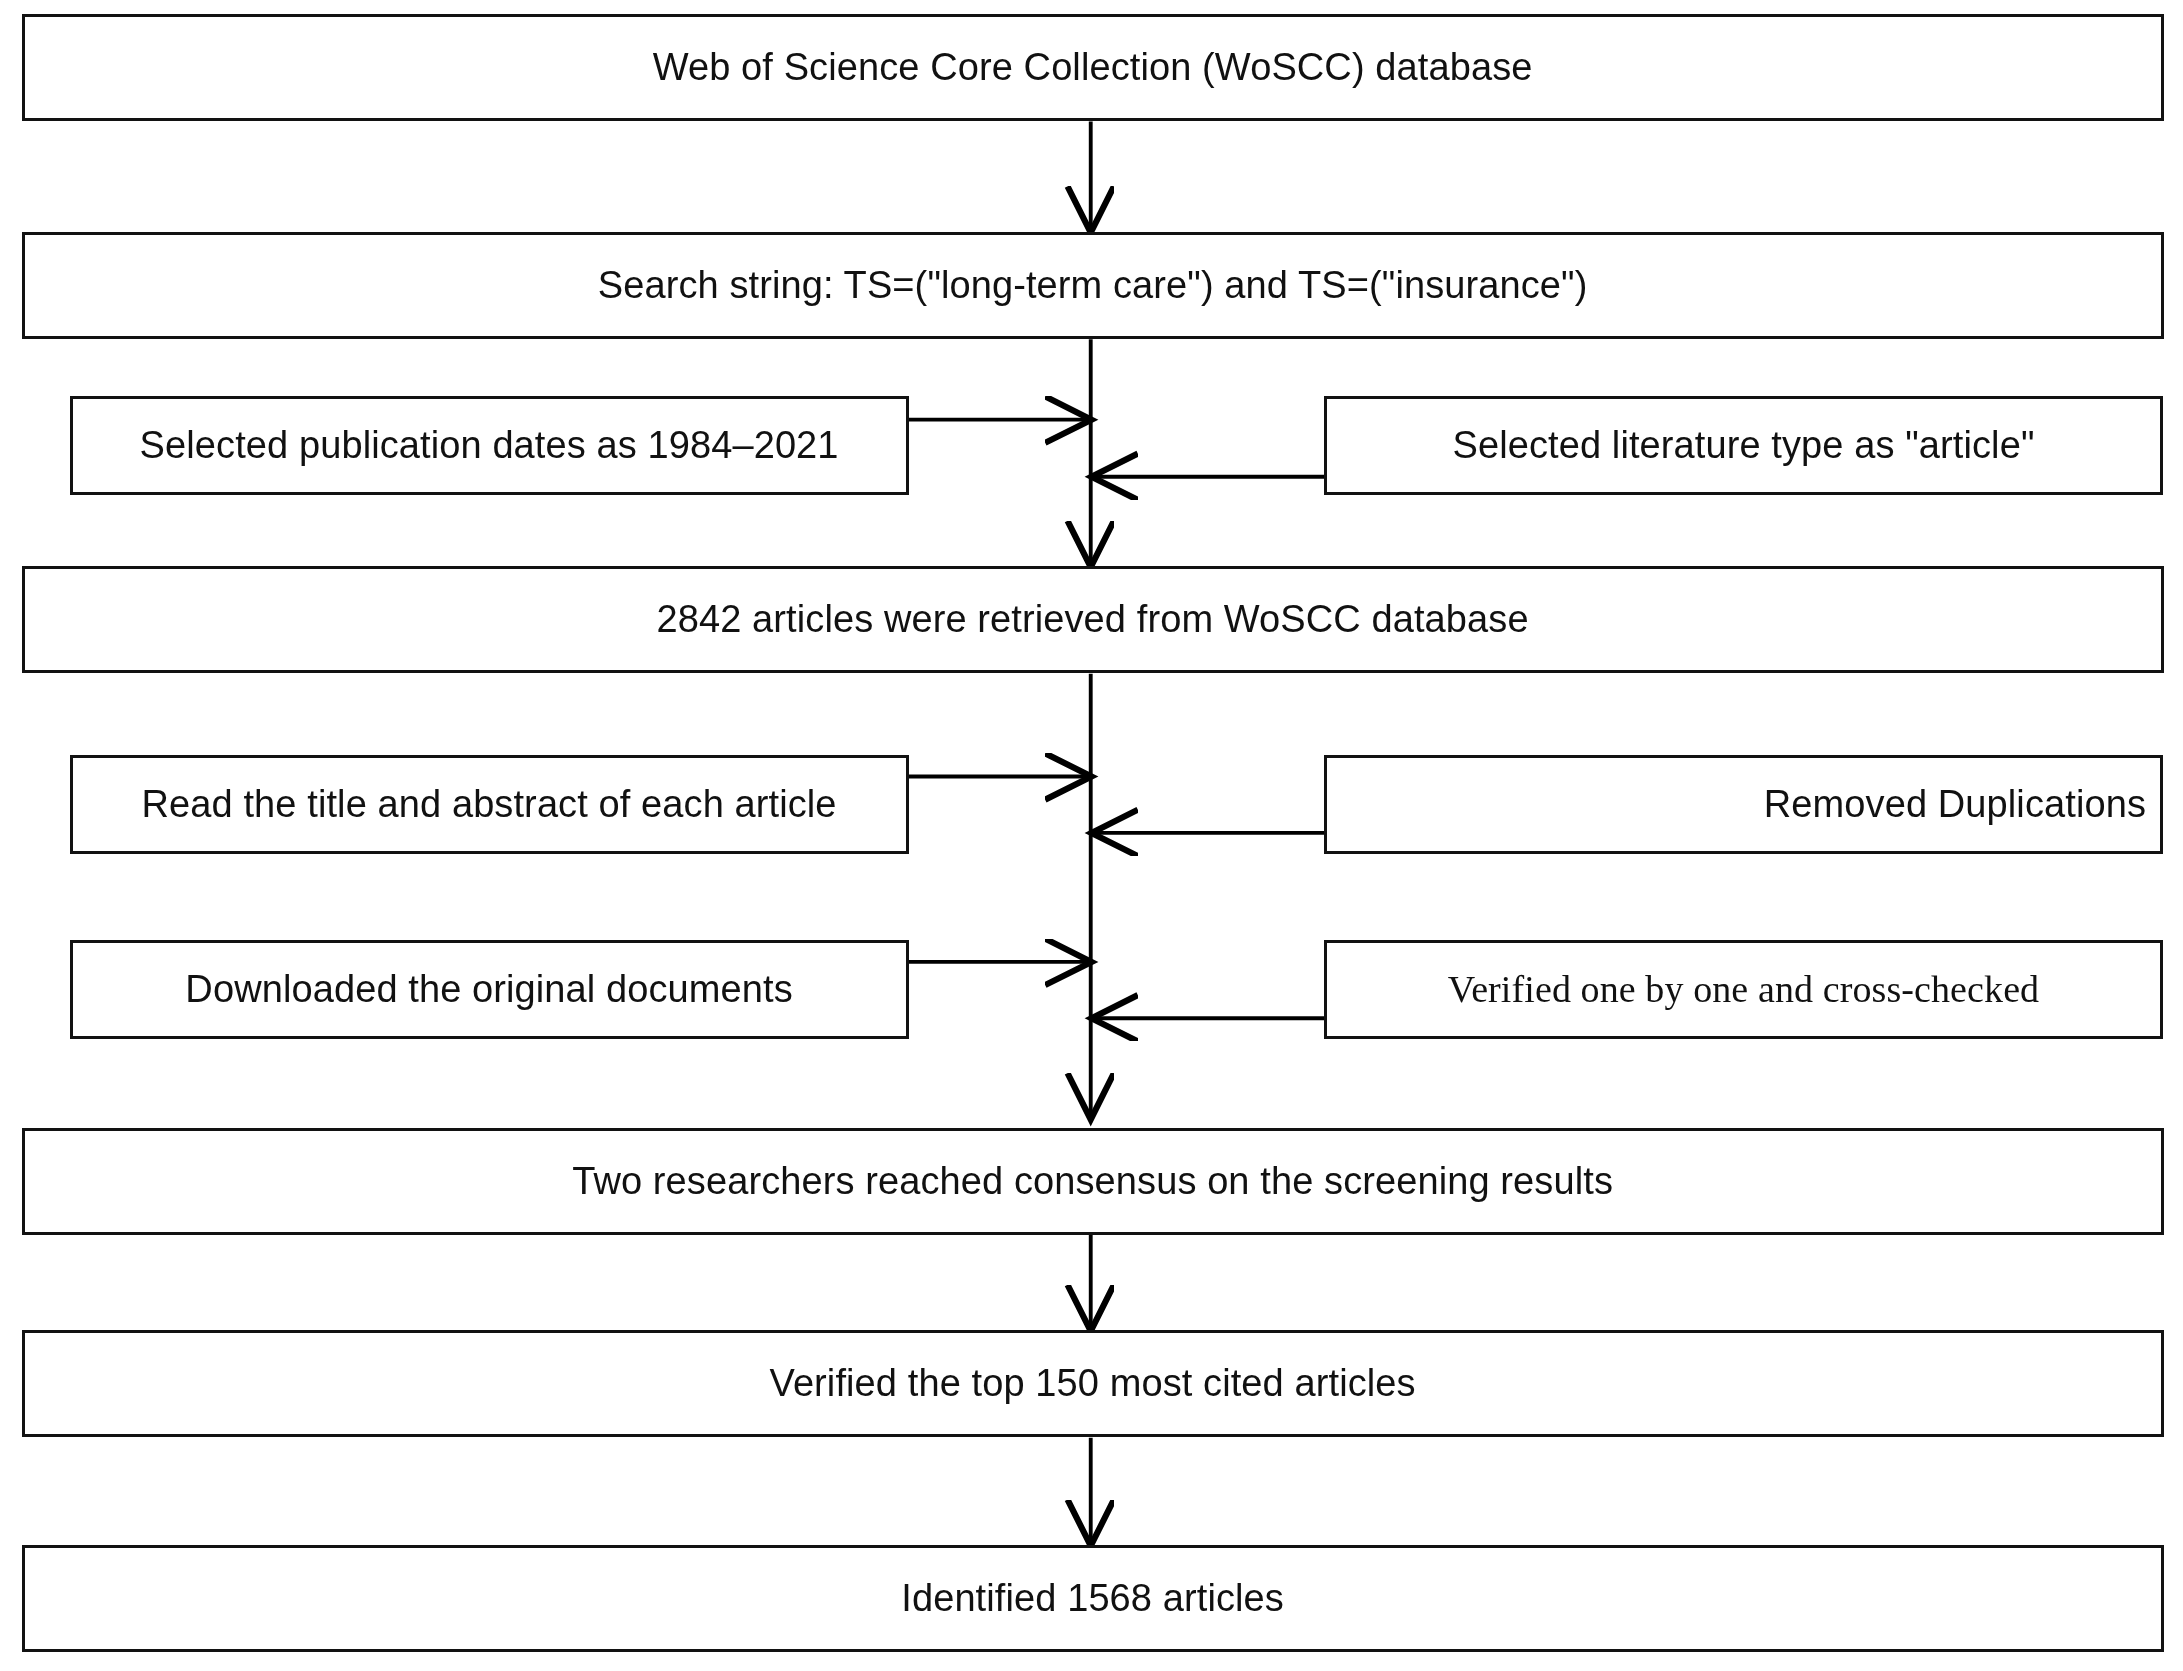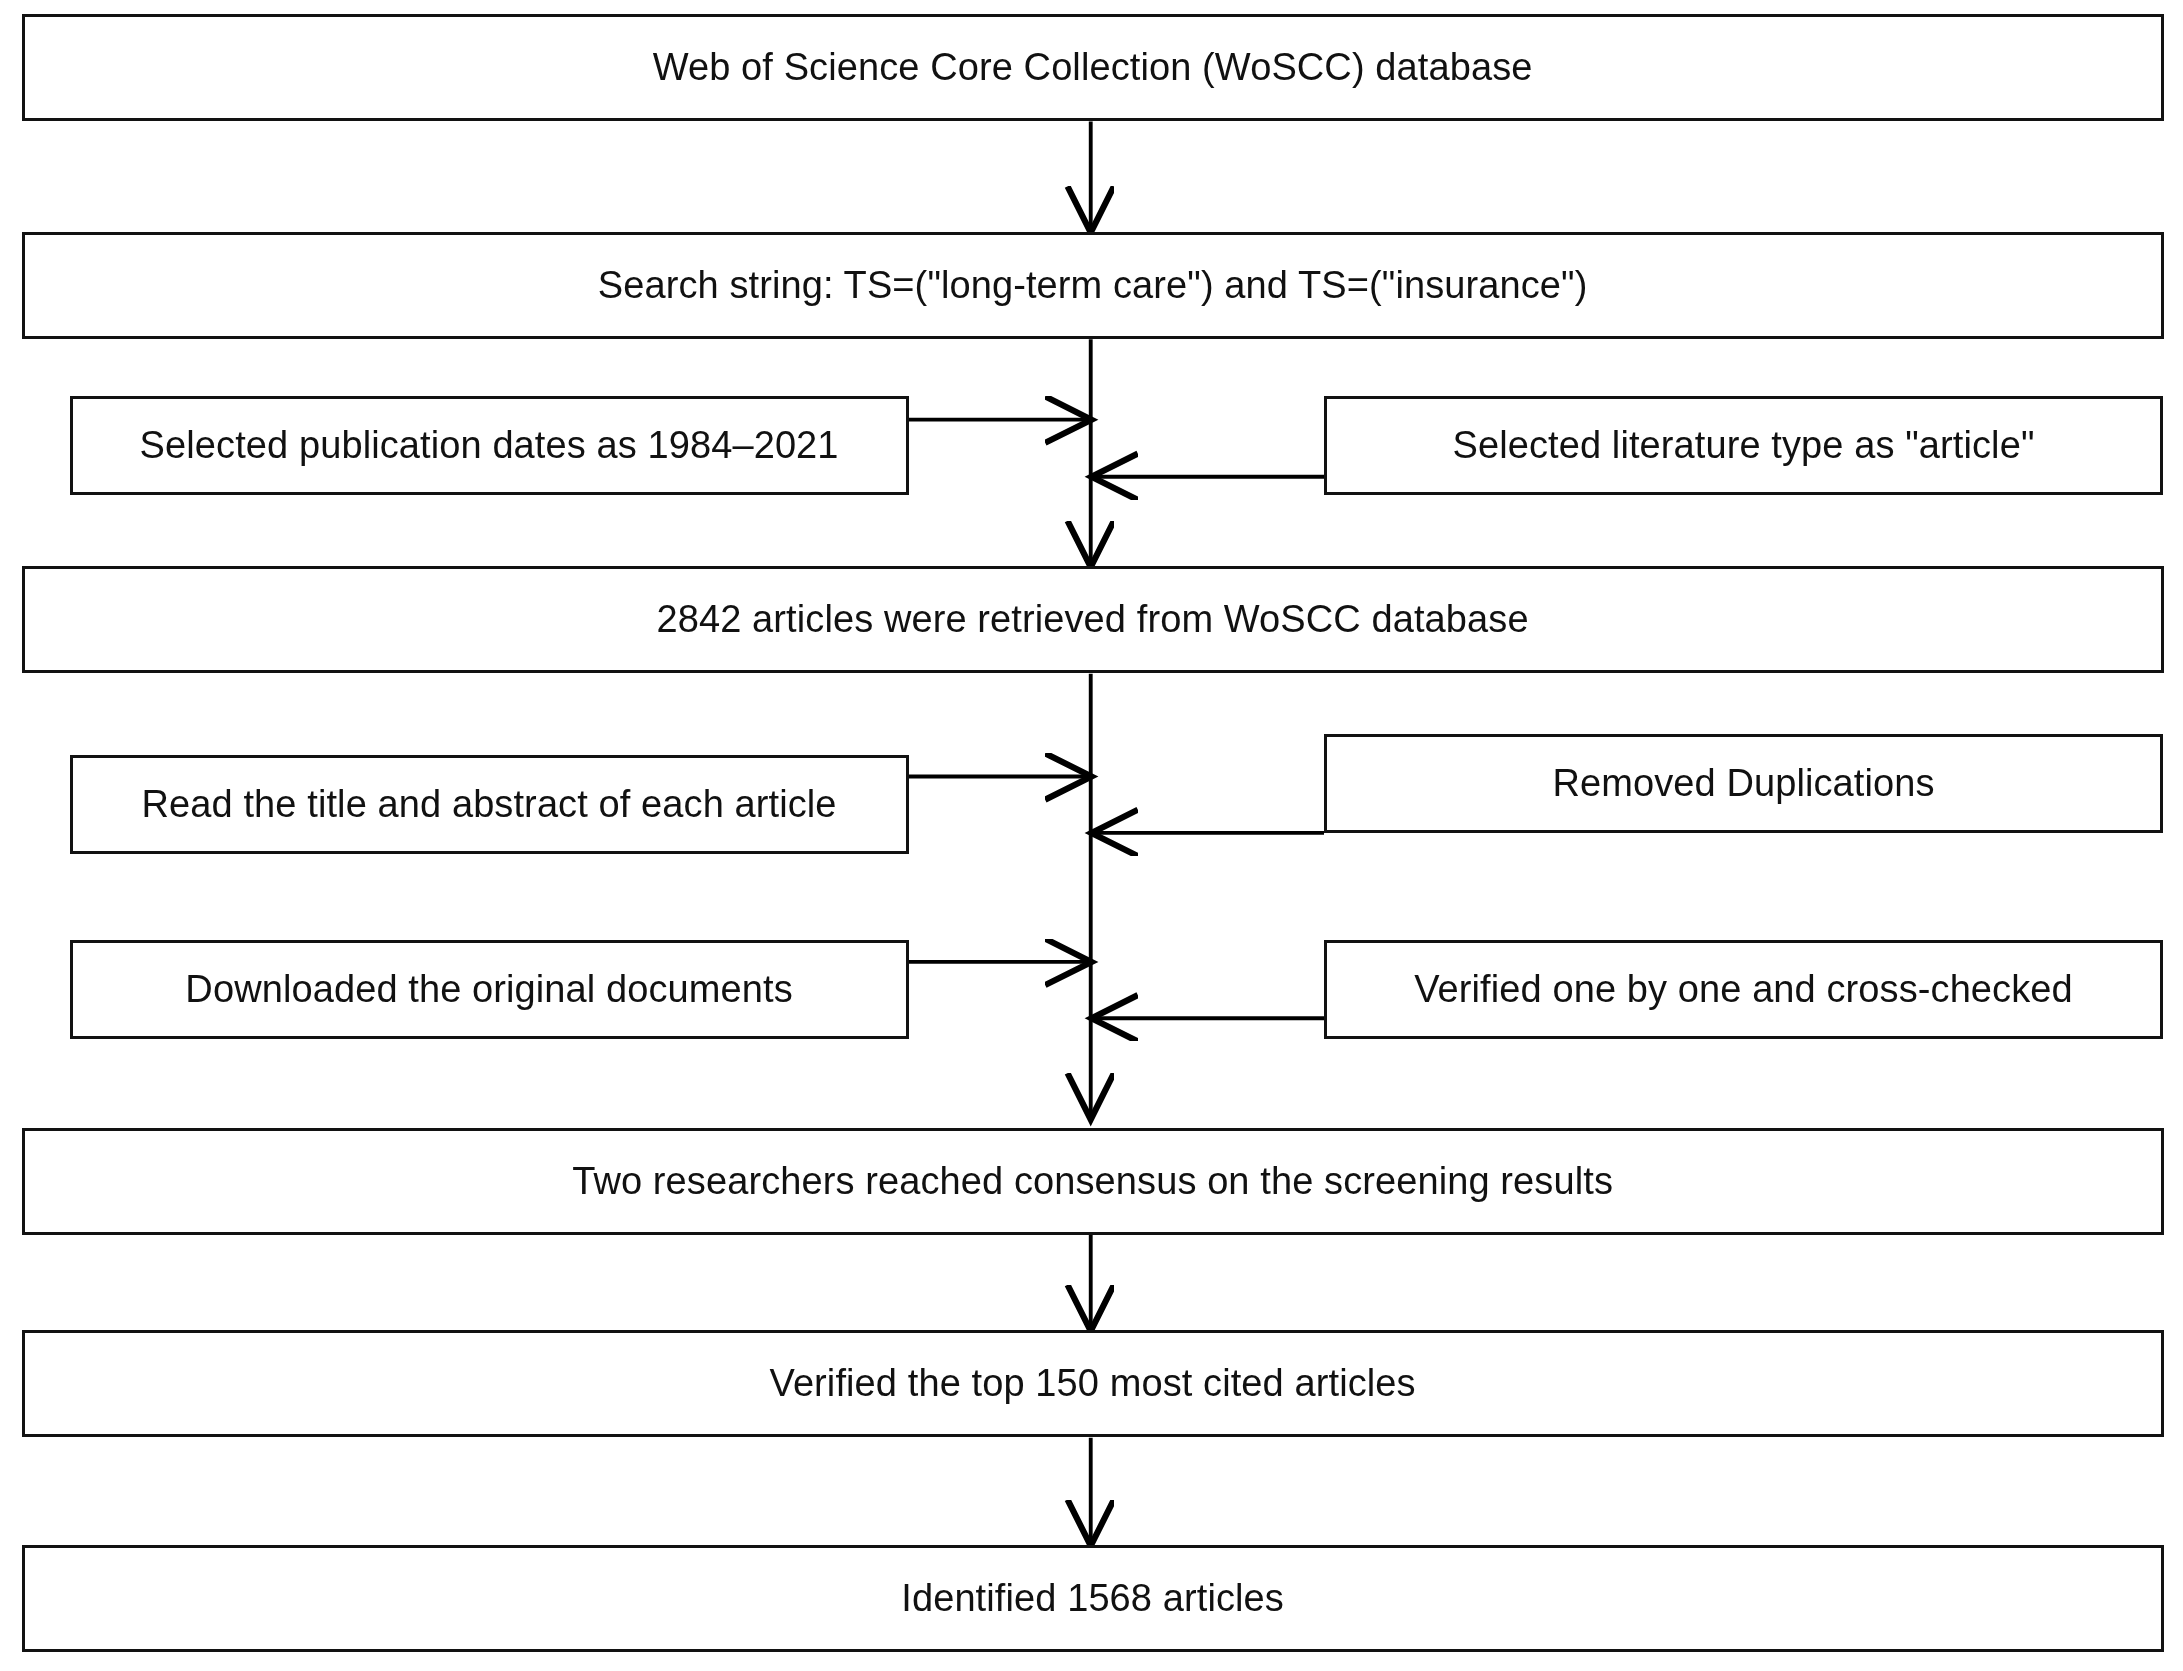--- a/index.html
+++ b/index.html
@@ -103,29 +103,29 @@
   </div>
 
   <div class="node wide" style="top:566px;height:107px;">
     <span class="node-label">2842 articles were retrieved from WoSCC database</span>
   </div>
 
   <div class="node side-left" style="top:755px;height:99px;">
     <span class="node-label">Read the title and abstract of each article</span>
   </div>
 
-  <div class="node side-right" style="top:734px;height:99px;">
+  <div class="node side-right" style="top:755px;height:99px;justify-content:flex-end;">
     <span class="node-label">Removed Duplications</span>
   </div>
 
   <div class="node side-left" style="top:940px;height:99px;">
     <span class="node-label">Downloaded the original documents</span>
   </div>
 
-  <div class="node side-right" style="top:940px;height:99px;">
+  <div class="node side-right" style="top:940px;height:99px;font-family:Liberation Serif, serif;">
     <span class="node-label">Verified one by one and cross-checked</span>
   </div>
 
   <div class="node wide" style="top:1100px;height:107px;margin-top:28px;">
     <span class="node-label">Two researchers reached consensus on the screening results</span>
   </div>
 
   <div class="node wide" style="top:1330px;height:107px;">
     <span class="node-label">Verified the top 150 most cited articles</span>
   </div>

